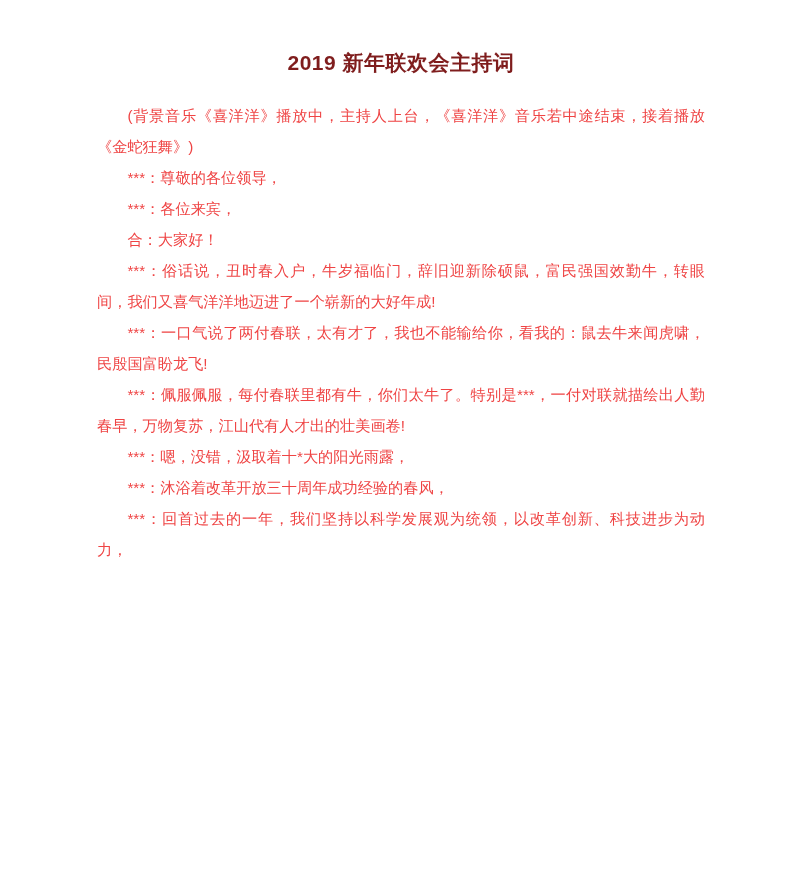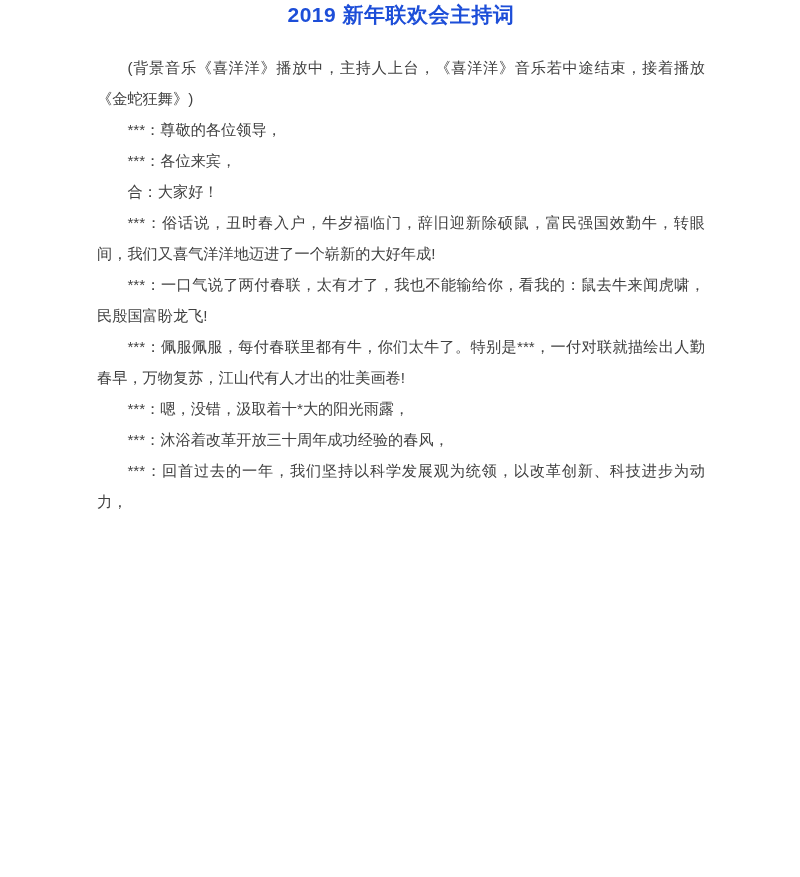--- a/index.html
+++ b/index.html
@@ -23,37 +23,38 @@
     position: absolute;
     left: 97px;
     top: 0;
     width: 608px;
   }
   .doc-title {
     text-align: center;
     font-size: 21px;
     font-weight: bold;
     letter-spacing: 0.5px;
-    color: #1d4ed8;
+    color: #7f1d1d;
     margin: 0;
+    padding-top: 48px;
     padding-bottom: 0;
     line-height: 30px;
     white-space: nowrap;
   }
   .body-block {
     margin-top: 22px;
   }
   p.para {
     margin: 0 0 0 0;
     font-size: 15.2px;
     line-height: 31px;
     text-align: justify;
     text-justify: inter-ideograph;
     text-indent: 2em;
-    color: #404040;
+    color: #ef4444;
     word-break: break-all;
   }
   
   p.para, .doc-title {
     -webkit-font-smoothing: antialiased;
   }
 </style>
 </head>
 <body>
 

